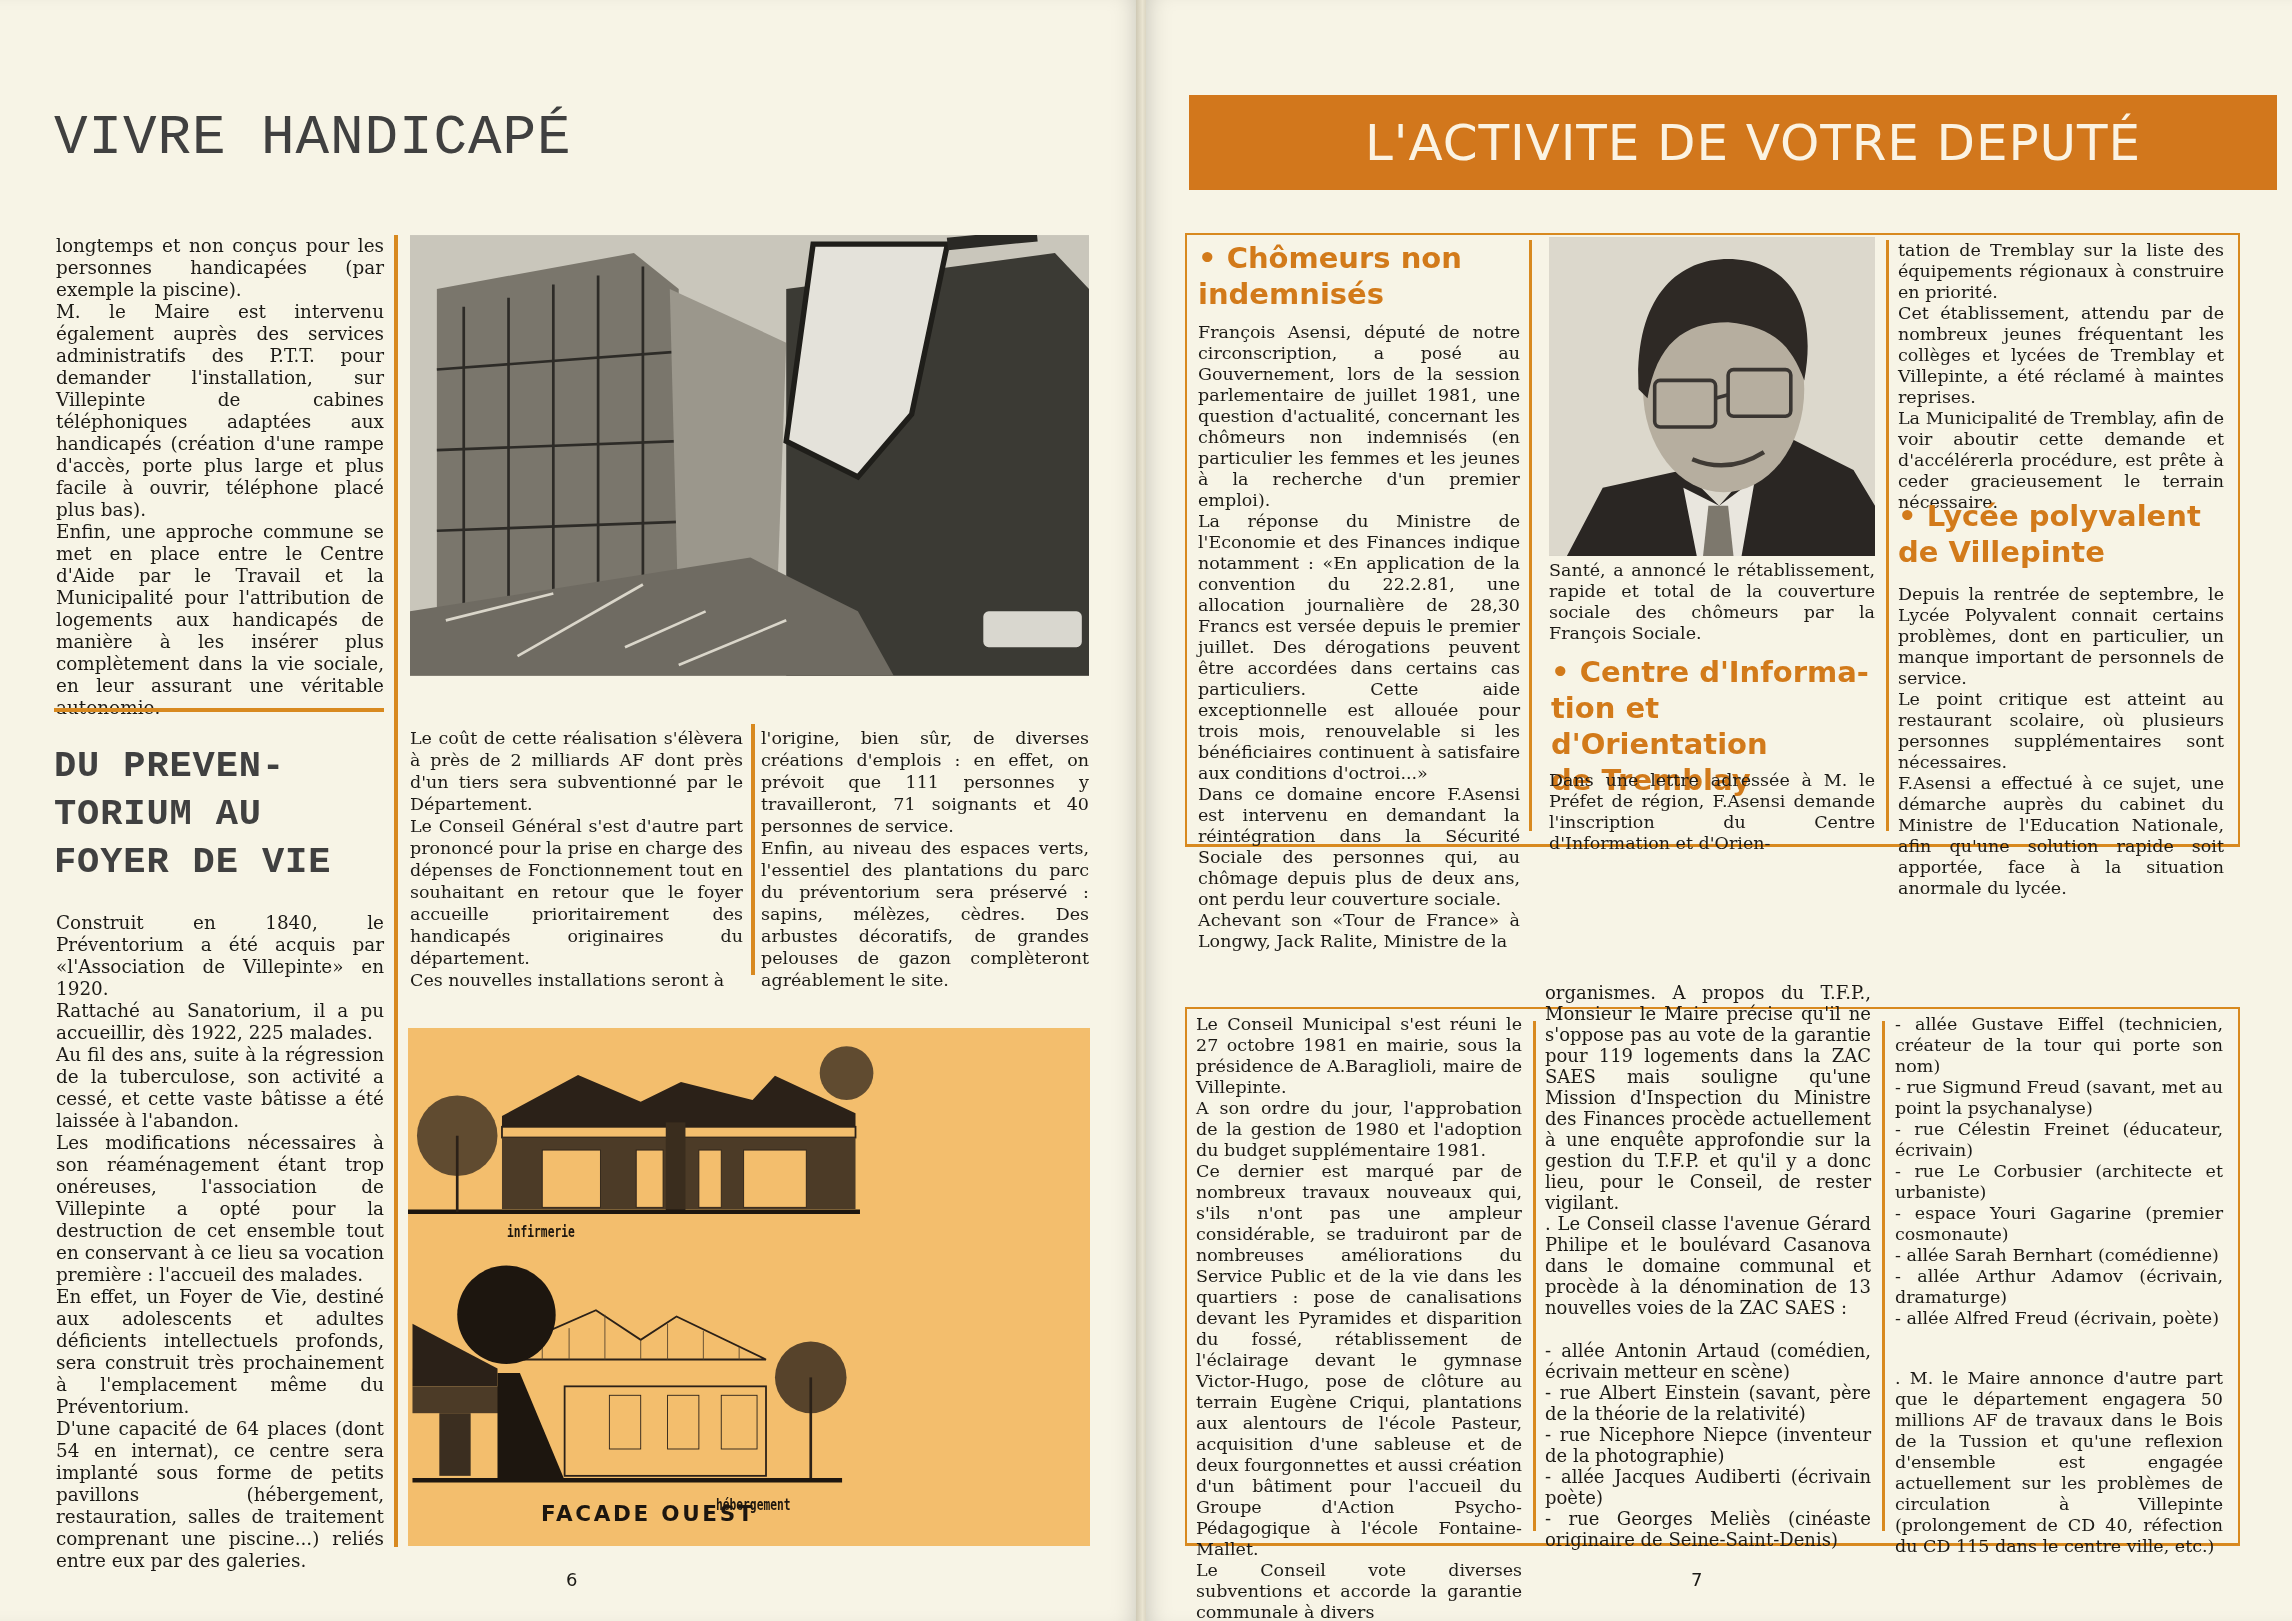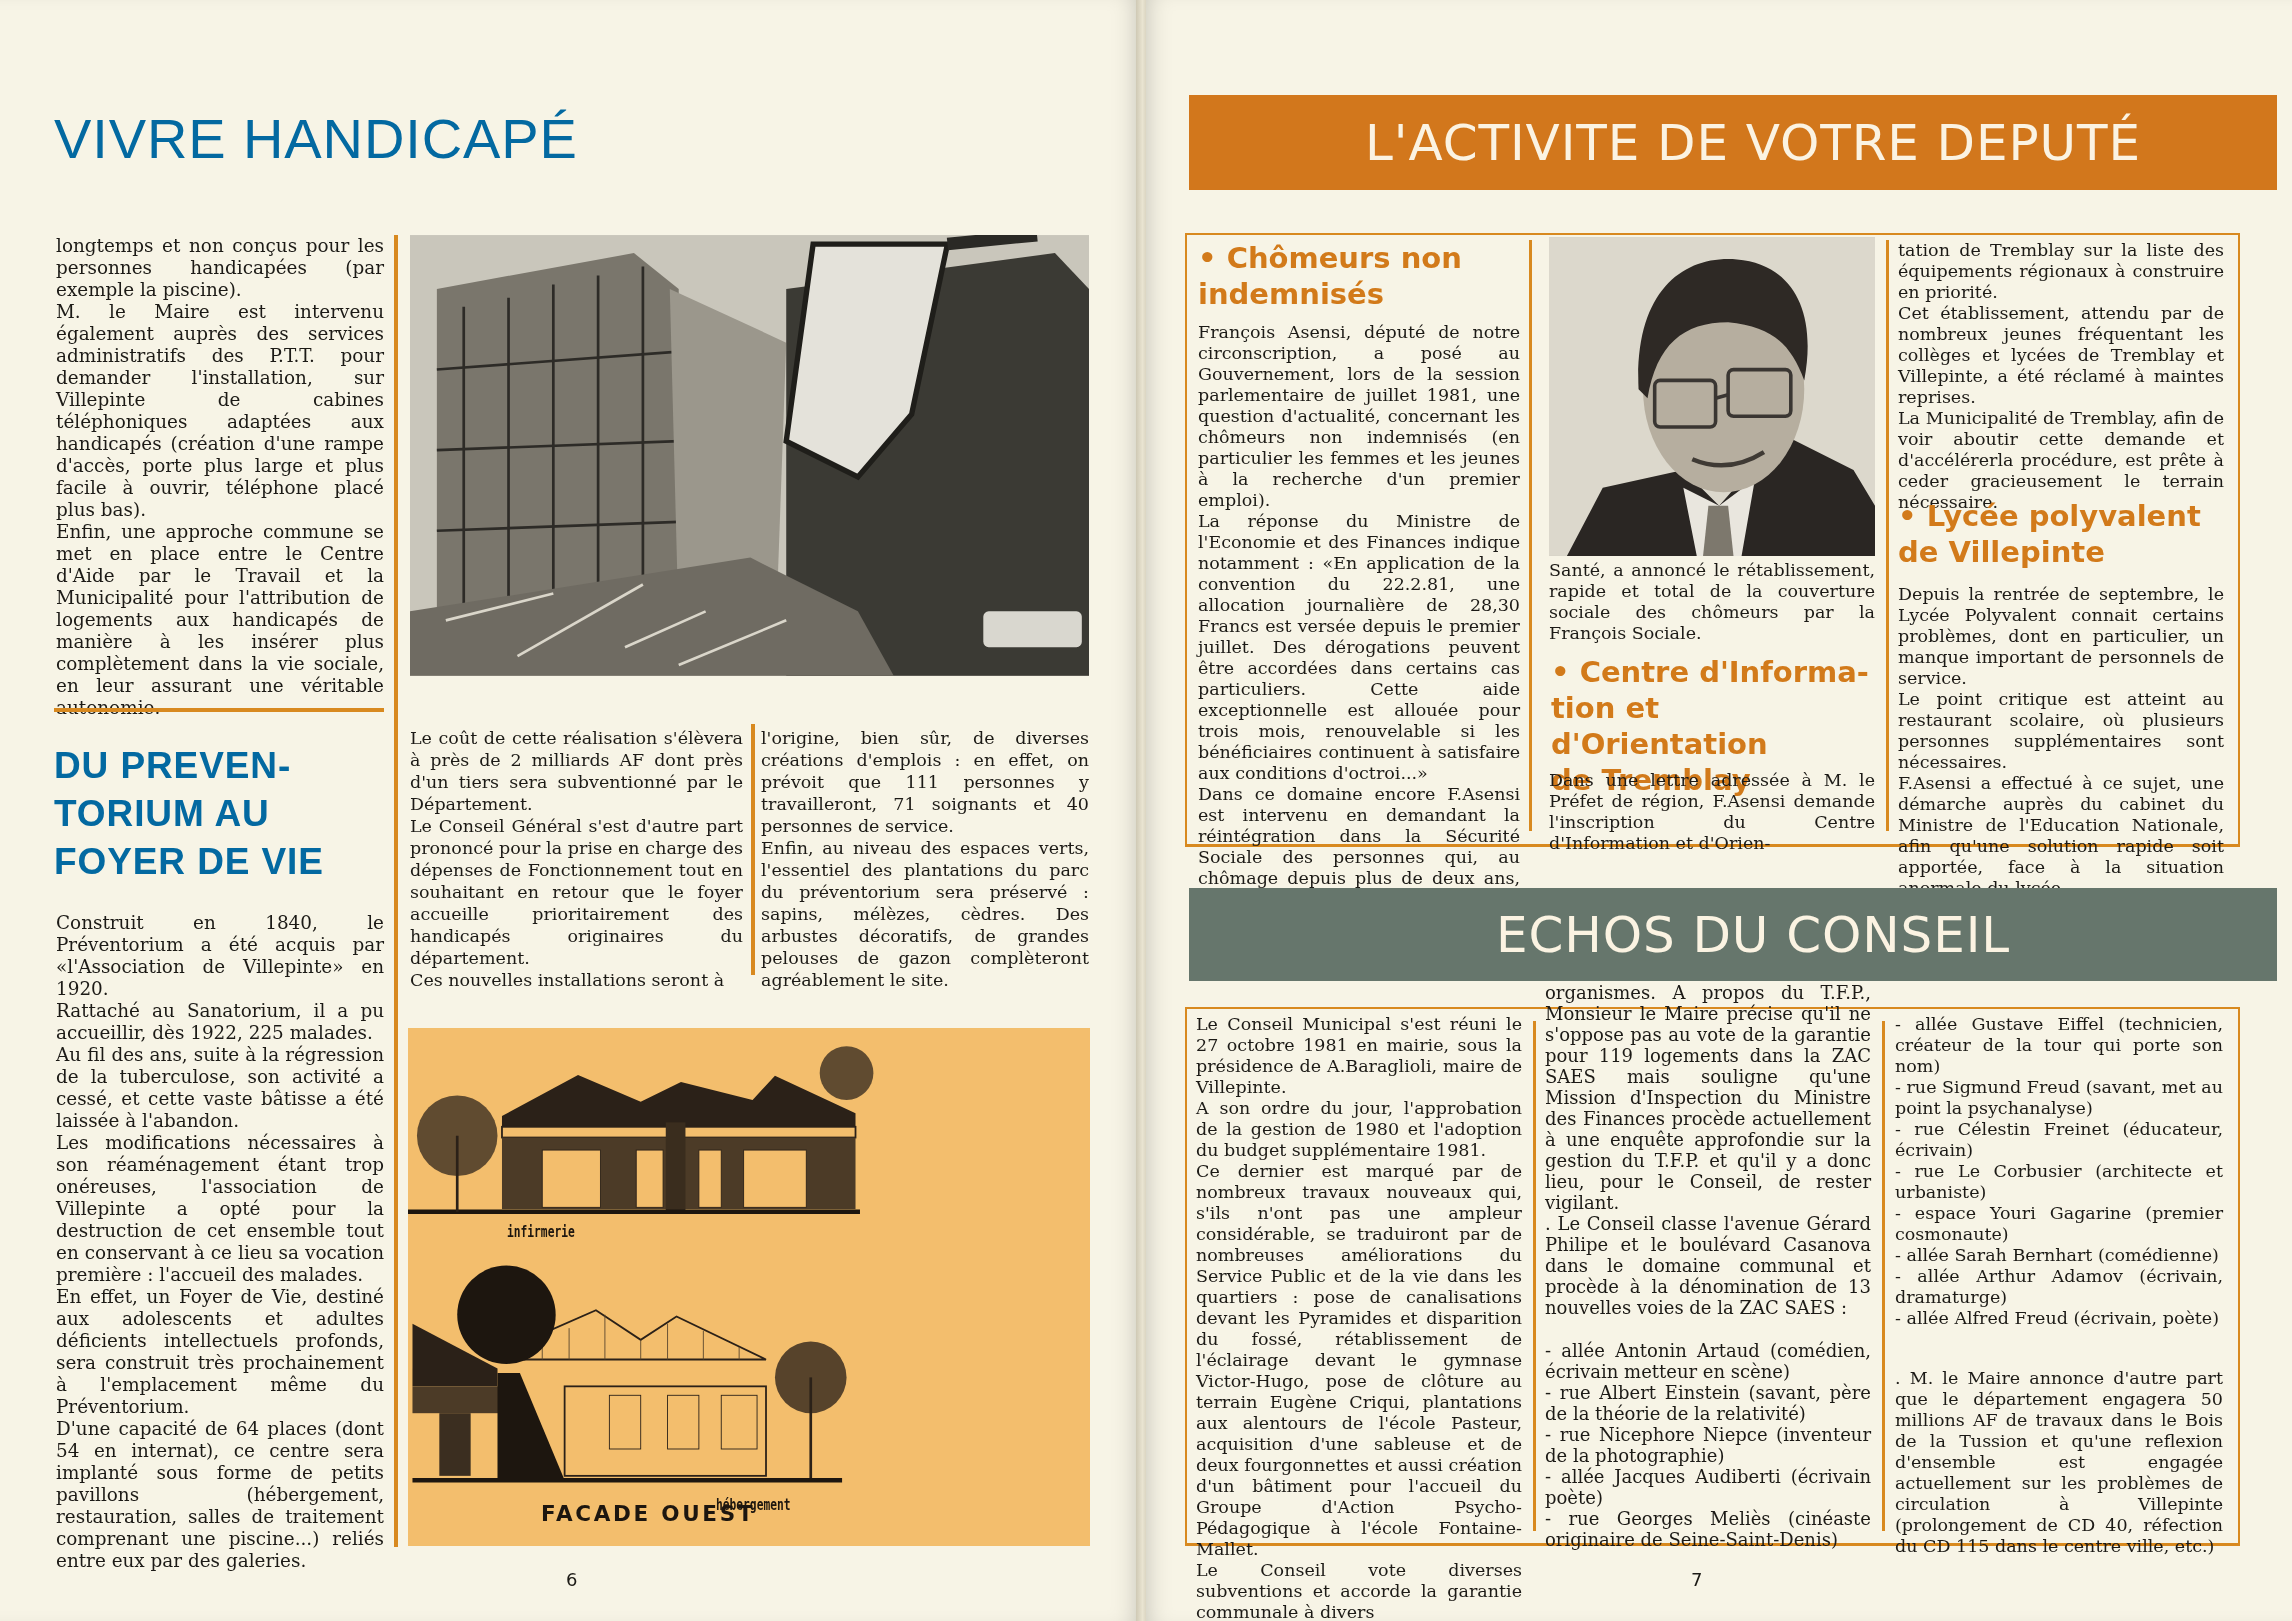--- a/index.html
+++ b/index.html
@@ -9,21 +9,21 @@
     font-family:"DejaVu Serif", serif;
     color:#1c1a16;
   }
   .page { position:absolute; top:0; height:1621px; background:#f7f4e6; }
   .page-left { left:0; width:1137px; box-shadow: inset -16px 0 27px -18px rgba(0,0,0,0.25); }
   .page-right { left:1146px; width:1146px; box-shadow: inset 16px 0 27px -18px rgba(0,0,0,0.25); }
   .gutter { position:absolute; left:1136px; top:0; width:12.5px; height:1621px; background:linear-gradient(90deg,#cfc9b5,#e9e4d1,#cfc9b5); }
   .abs { position:absolute; }
   .text { font-size:18.4px; line-height:22px; text-align:justify; }
   .text p { margin:0; }
-  .title-big { font-family:Liberation Sans, sans-serif; font-weight:bold; color:#0369a1; letter-spacing:0.9px; }
+  .title-big { font-family:Liberation Mono, monospace; font-weight:bold; color:#404040; letter-spacing:0.9px; }
   .vrule { position:absolute; background:#d8891f; width:3.6px; }
   .hrule { position:absolute; background:#d8891f; height:3.6px; }
   .banner { position:absolute; display:flex; align-items:center; justify-content:center; color:#fbf3e2; font-family:"DejaVu Sans", sans-serif; font-size:50px; letter-spacing:0.9px;padding-left:40px; }
   .subhead { font-family:"DejaVu Sans", sans-serif; font-weight:bold; color:#d27a1a; font-size:29px; line-height:36px; }
   .photo { position:absolute; overflow:hidden; }
   .pagenum { position:absolute; font-size:18px; font-family:"DejaVu Sans", sans-serif; }
   .frame { position:absolute; border:3.6px solid #d8891f; }
 </style>
 </head>
 <body>
@@ -201,21 +201,20 @@
   <div class="abs subhead" style="left:752px;top:498px;width:328px;">
     <div>• Lycée polyvalent</div>
     <div>de Villepinte</div>
   </div>
   <div class="abs text" style="left:752px;top:584px;width:326px;font-size:17.5px;line-height:21px;">
     <p>Depuis la rentrée de septembre, le Lycée Polyvalent connait certains problèmes, dont en particulier, un manque important de personnels de service.</p>
     <p>Le point critique est atteint au restaurant scolaire, où plusieurs personnes supplémentaires sont nécessaires.</p>
     <p>F.Asensi a effectué à ce sujet, une démarche auprès du cabinet du Ministre de l'Education Nationale, afin qu'une solution rapide soit apportée, face à la situation anormale du lycée.</p>
   </div>
 
-  <div class="banner" style="left:43px;top:888px;width:1048px;height:93px;background:#66766c;">ECHOS DU CONSEIL</div>
 
   <div class="frame" style="left:39px;top:1007px;width:1051px;height:534px;border-width:2.7px 2.7px 3.6px 2.7px;"></div>
 
   <div class="abs text" style="left:50px;top:1014px;width:326px;font-size:17.5px;line-height:21px;">
     <p>Le Conseil Municipal s'est réuni le 27 octobre 1981 en mairie, sous la présidence de A.Baraglioli, maire de Villepinte.</p>
     <p>A son ordre du jour, l'approbation de la gestion de 1980 et l'adoption du budget supplémentaire 1981.</p>
     <p>Ce dernier est marqué par de nombreux travaux nouveaux qui, s'ils n'ont pas une ampleur considérable, se traduiront par de nombreuses améliorations du Service Public et de la vie dans les quartiers : pose de canalisations devant les Pyramides et disparition du fossé, rétablissement de l'éclairage devant le gymnase Victor-Hugo, pose de clôture au terrain Eugène Criqui, plantations aux alentours de l'école Pasteur, acquisition d'une sableuse et de deux fourgonnettes et aussi création d'un bâtiment pour l'accueil du Groupe d'Action Psycho-Pédagogique à l'école Fontaine-Mallet.</p>
     <p>Le Conseil vote diverses subventions et accorde la garantie communale à divers</p>
   </div>
   <div class="vrule" style="left:387px;top:1021px;height:510px;width:2.7px;"></div>

